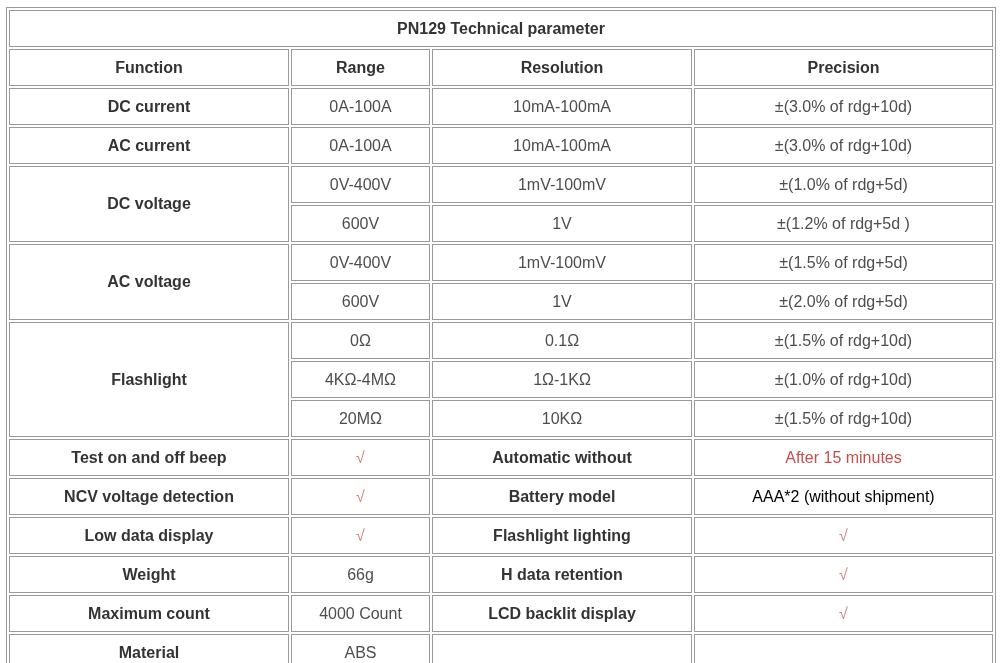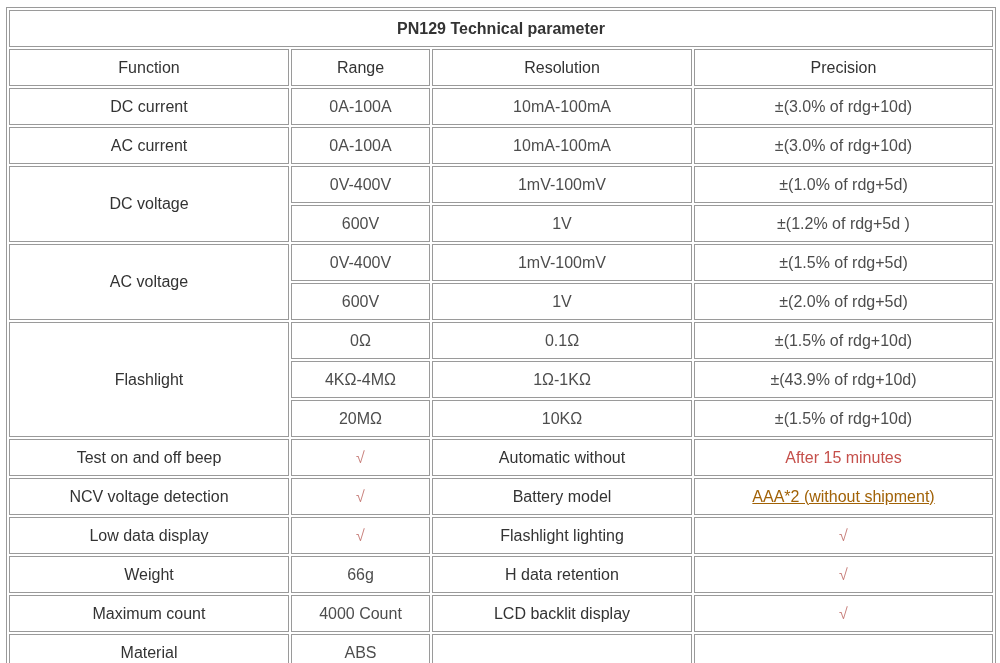--- a/index.html
+++ b/index.html
@@ -25,25 +25,25 @@
     height: 37px;
     text-align: center;
     vertical-align: middle;
     font-size: 16px;
     color: #4d4d4d;
     padding: 0 4px;
     overflow: hidden;
     white-space: nowrap;
     background: #ffffff;
   }
-  td.b { font-weight: 400; color: #333333; }
+  td.b { font-weight: 700; color: #333333; }
   tr.title-row td { height: 37px; font-weight: 700; color: #333333; font-size: 16px; }
   td.check { color: #c9827e; }
   td.red   { color: #c5504b; }
-  td.blue  { color: #a16207; text-decoration: underline; }
+  td.blue  { color: #000000; }
 </style>
 </head>
 <body>
 
 <table class="spec">
   <colgroup>
     <col class="c1">
       <col class="c2">
       <col class="c3">
       <col class="c4">
@@ -101,21 +101,21 @@
 
   <tr>
     <td class="b" rowspan="3">Flashlight</td>
     <td>0Ω</td>
     <td>0.1Ω</td>
     <td>±(1.5% of rdg+10d)</td>
   </tr>
   <tr>
     <td>4KΩ-4MΩ</td>
     <td>1Ω-1KΩ</td>
-    <td>±(43.9% of rdg+10d)</td>
+    <td>±(1.0% of rdg+10d)</td>
   </tr>
   <tr>
     <td>20MΩ</td>
     <td>10KΩ</td>
     <td>±(1.5% of rdg+10d)</td>
   </tr>
 
   <tr>
     <td class="b">Test on and off beep</td>
     <td class="check">√</td>

